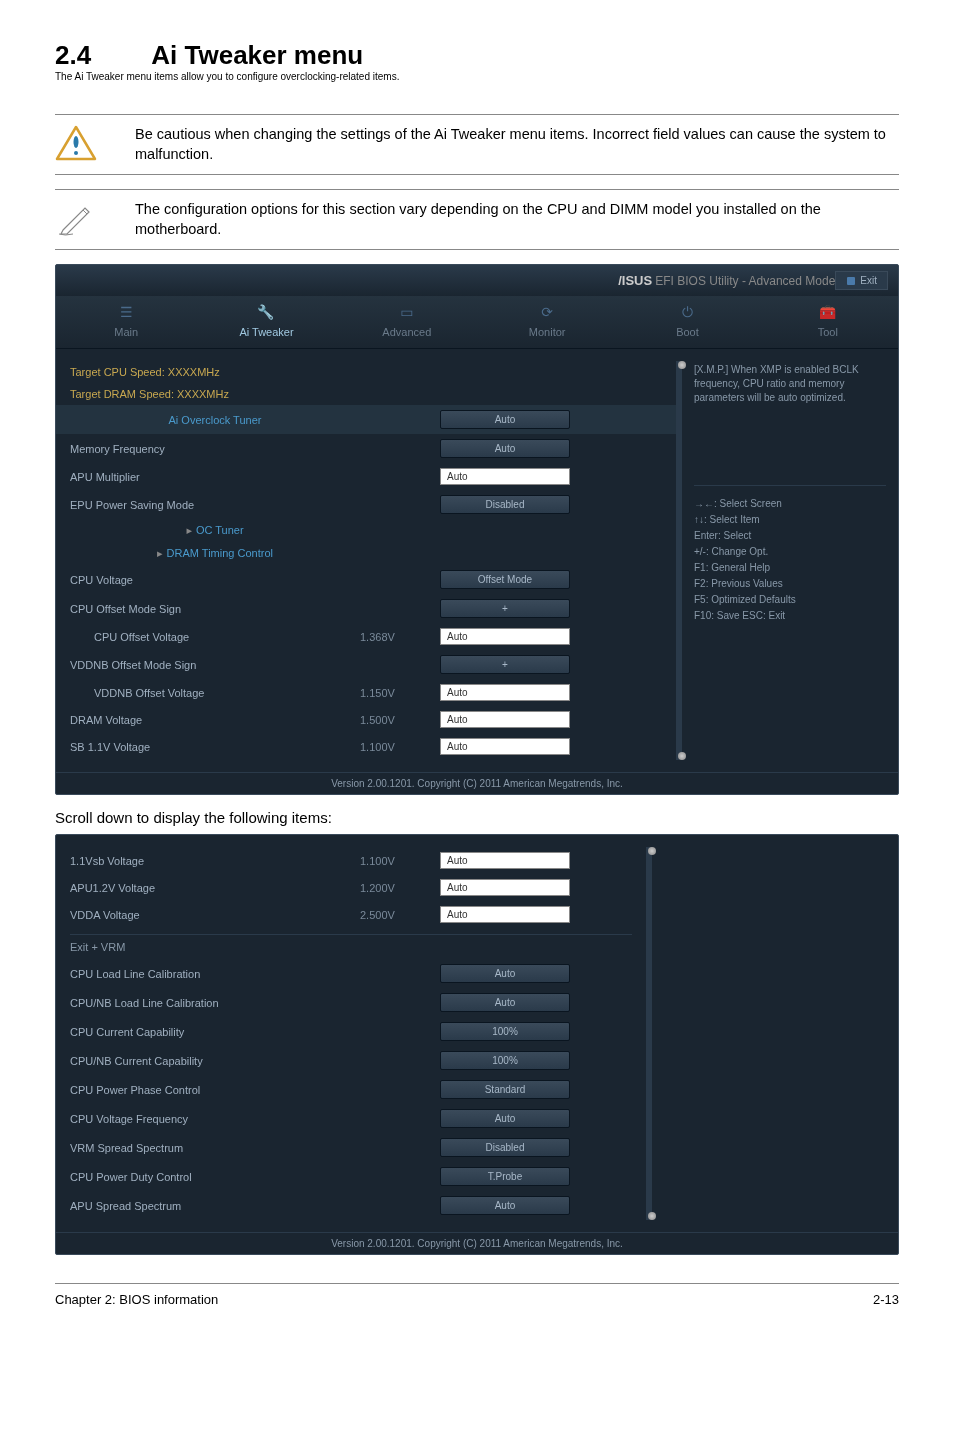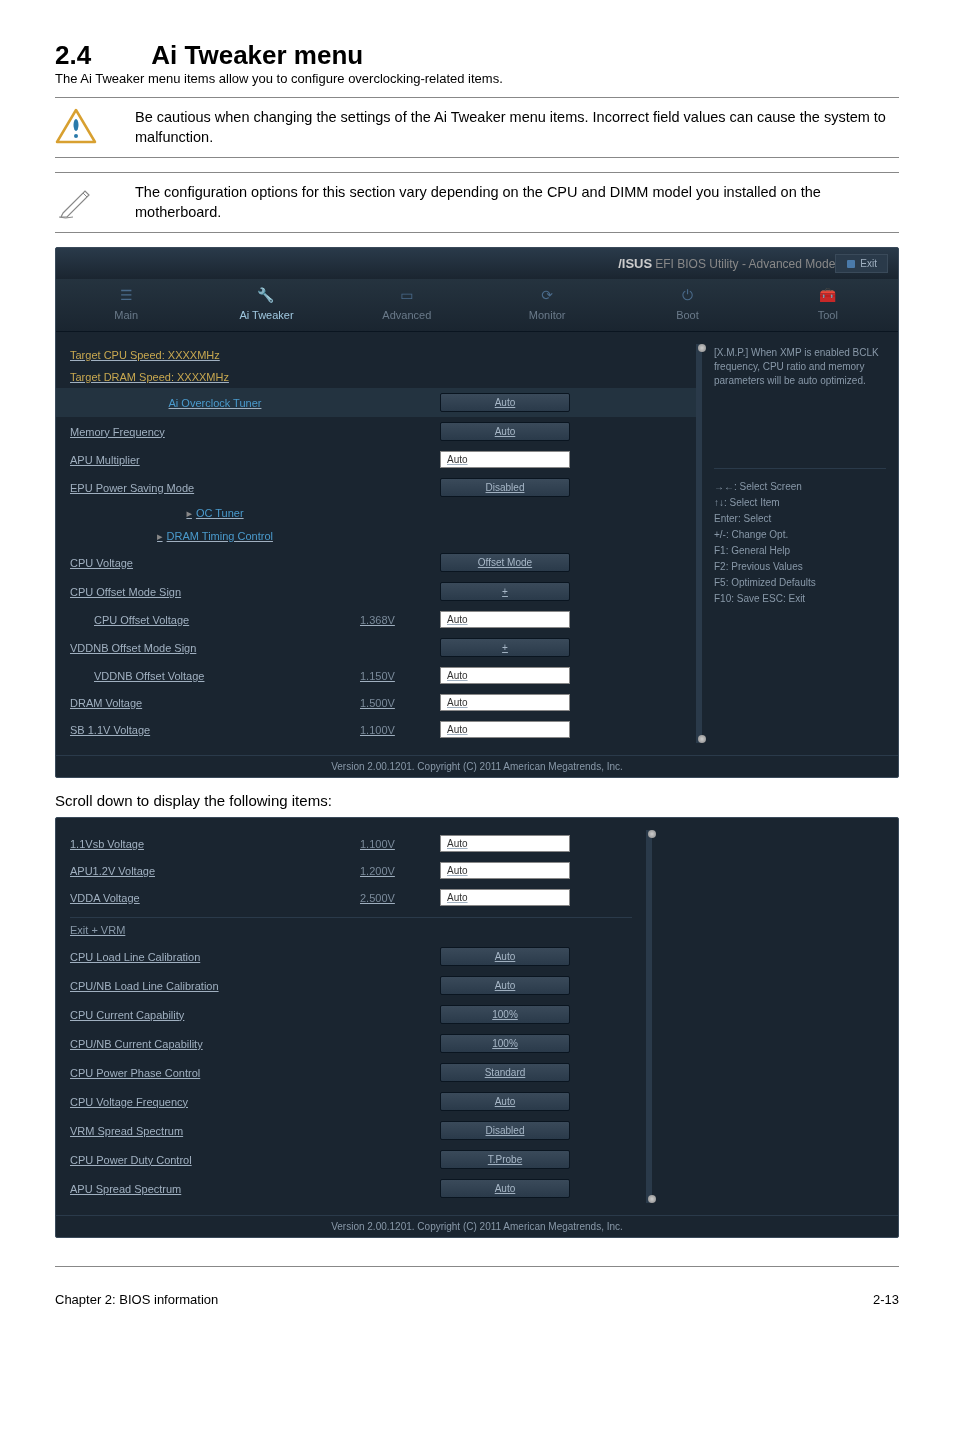--- a/index.html
+++ b/index.html
@@ -1,53 +1,53 @@
 <!DOCTYPE html>
 <html><head>
 <meta charset="utf-8">
 <style>
 * { margin: 0; padding: 0; box-sizing: border-box; font-family: Arial, Helvetica, sans-serif; }
 body { background: #fff; width: 954px; padding: 40px 55px; }
 .section-title { font-size: 26px; font-weight: bold; }
 .section-num { display: inline-block; width: 90px; }
-.intro { font-size: 13px; margin-bottom: 11px; }
+.intro { font-size: 10px; margin-bottom: 32px; }
 .note-box { display: flex; align-items: flex-start; gap: 20px; border-top: 1px solid #888; border-bottom: 1px solid #888; padding: 10px 0; margin-bottom: 14px; }
 .note-icon { width: 42px; height: 36px; flex-shrink: 0; }
 .note-text { font-size: 14.5px; line-height: 1.35; margin-left: 18px; }
 .bios-window { background: #1a2530; border: 1px solid #3a4a5a; border-radius: 2px; margin: 8px 0 14px; font-size: 11px; color: #a0b0c0; }
 .bios-titlebar { display: flex; justify-content: flex-end; align-items: center; padding: 6px 10px; background: linear-gradient(#2a3a4a, #1a2530); }
 .bios-logo { color: #ccc; font-weight: bold; font-size: 13px; }
 .bios-logo-sub { color: #888; font-size: 12px; font-weight: normal; }
 .exit-btn { background: #2a3a4a; padding: 3px 10px; font-size: 10px; border: 1px solid #3a4a5a; display: flex; align-items: center; gap: 4px; }
 .tab-bar { display: flex; background: linear-gradient(#25333f, #1a2530); border-bottom: 1px solid #0a1520; }
 .tab { flex: 1; text-align: center; padding: 8px 0 10px; color: #6a7a8a; font-size: 11px; }
 .tab.active { color: #a0c8e0; }
 .tab-icon { display: block; height: 18px; margin-bottom: 4px; font-size: 14px; color: #4a6a8a; }
 .tab.active .tab-icon { color: #5a9acc; }
 .bios-content { display: flex; }
-.bios-left { flex: 1; padding: 12px 0 12px 0; text-decoration: underline; }
-.bios-right { width: 196px; padding: 14px 12px; font-size: 10px; color: #8898a8; }
+.bios-left { flex: 1; padding: 12px 0 12px 0; }
+.bios-right { width: 216px; padding: 14px 12px; font-size: 10px; color: #8898a8; }
 .help-block { border-bottom: 1px solid #2a3a4a; padding-bottom: 80px; margin-bottom: 10px; line-height: 1.4; }
 .keys-block { line-height: 1.6; }
 .bios-row { display: flex; align-items: center; padding: 5px 14px; font-size: 11px; }
 .bios-row .label { flex: 0 0 290px; }
 .bios-row .readout { flex: 0 0 80px; color: #7a8a9a; }
 .bios-row .val { flex: 0 0 140px; }
 .highlight-yellow { color: #c8a850; }
 .highlight-cyan { color: #4a9acc; text-align: center; }
 .highlight-row { background: #233340; }
 .indent { padding-left: 24px; }
 .dd-btn { background: linear-gradient(#3a4a5a, #2a3a4a); border: 1px solid #0a1520; color: #a8b8c8; text-align: center; padding: 3px 0; width: 130px; font-size: 10px; border-radius: 2px; }
 .input-box { background: #fff; color: #333; padding: 2px 6px; width: 130px; font-size: 10px; border: 1px solid #888; }
 .footer-bar { text-align: center; padding: 5px; font-size: 10px; color: #8898a8; border-top: 1px solid #2a3a4a; }
 .scroll-caption { font-size: 15px; margin-bottom: 8px; }
 .sect-head { color: #8898a8; padding: 6px 14px; font-size: 11px; }
 .scroll-dot { width: 8px; height: 8px; background: radial-gradient(#ccc,#888); border-radius: 50%; margin-left: 6px; }
 .scroll-track { width: 6px; background: #2a3a4a; display: flex; flex-direction: column; justify-content: space-between; align-items: center; }
-.page-footer { display: flex; justify-content: space-between; font-size: 13px; border-top: 1px solid #888; padding-top: 25px; margin-top: 28px; }
+.page-footer { display: flex; justify-content: space-between; font-size: 13px; border-top: 1px solid #888; padding-top: 8px; margin-top: 28px; }
 </style>
 </head>
 <body>
 
 <h1 class="section-title">
   <span class="section-num">2.4</span>
   <span>Ai Tweaker menu</span>
 </h1>
 
 <p class="intro">The Ai Tweaker menu items allow you to configure overclocking-related items.</p>

